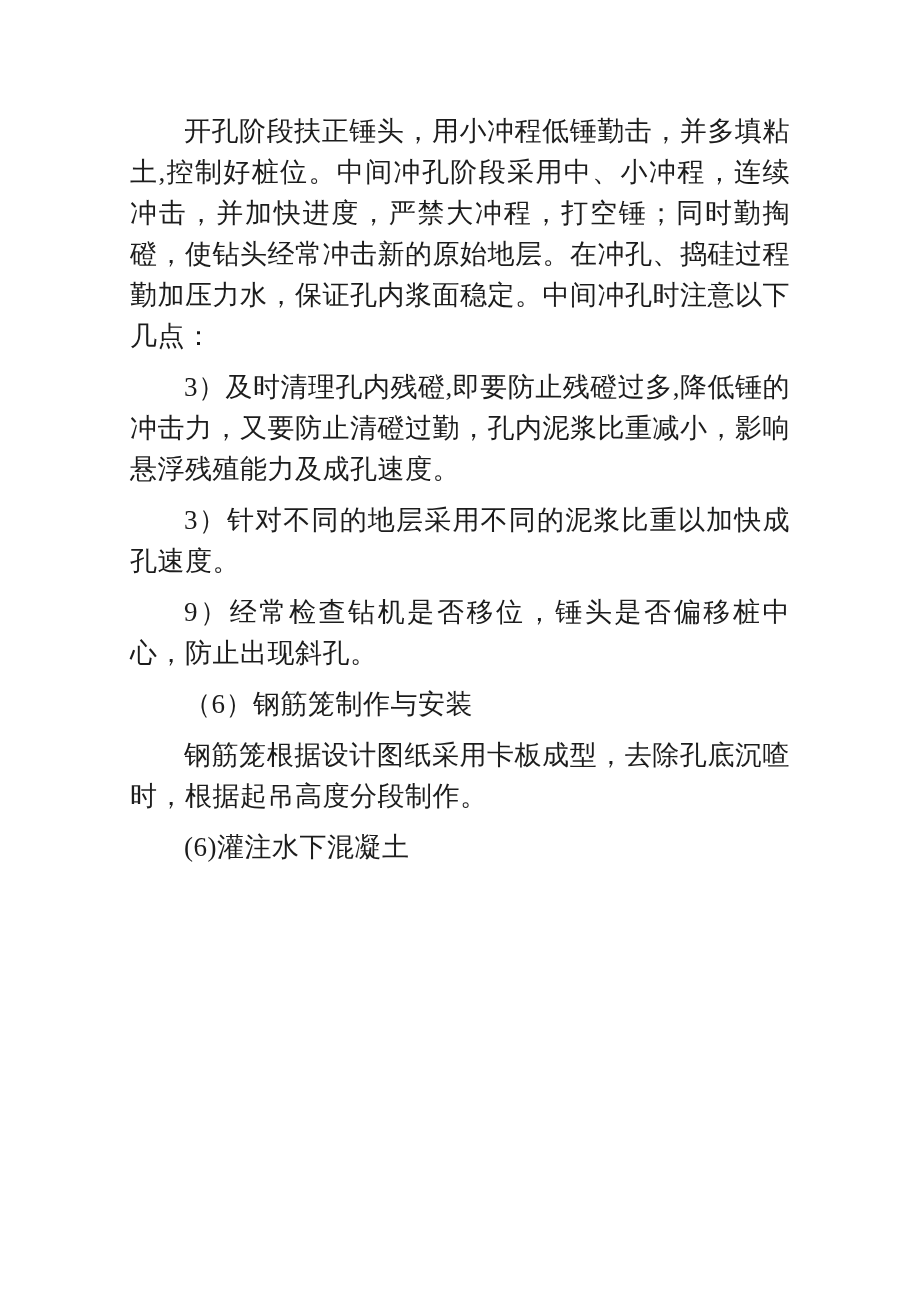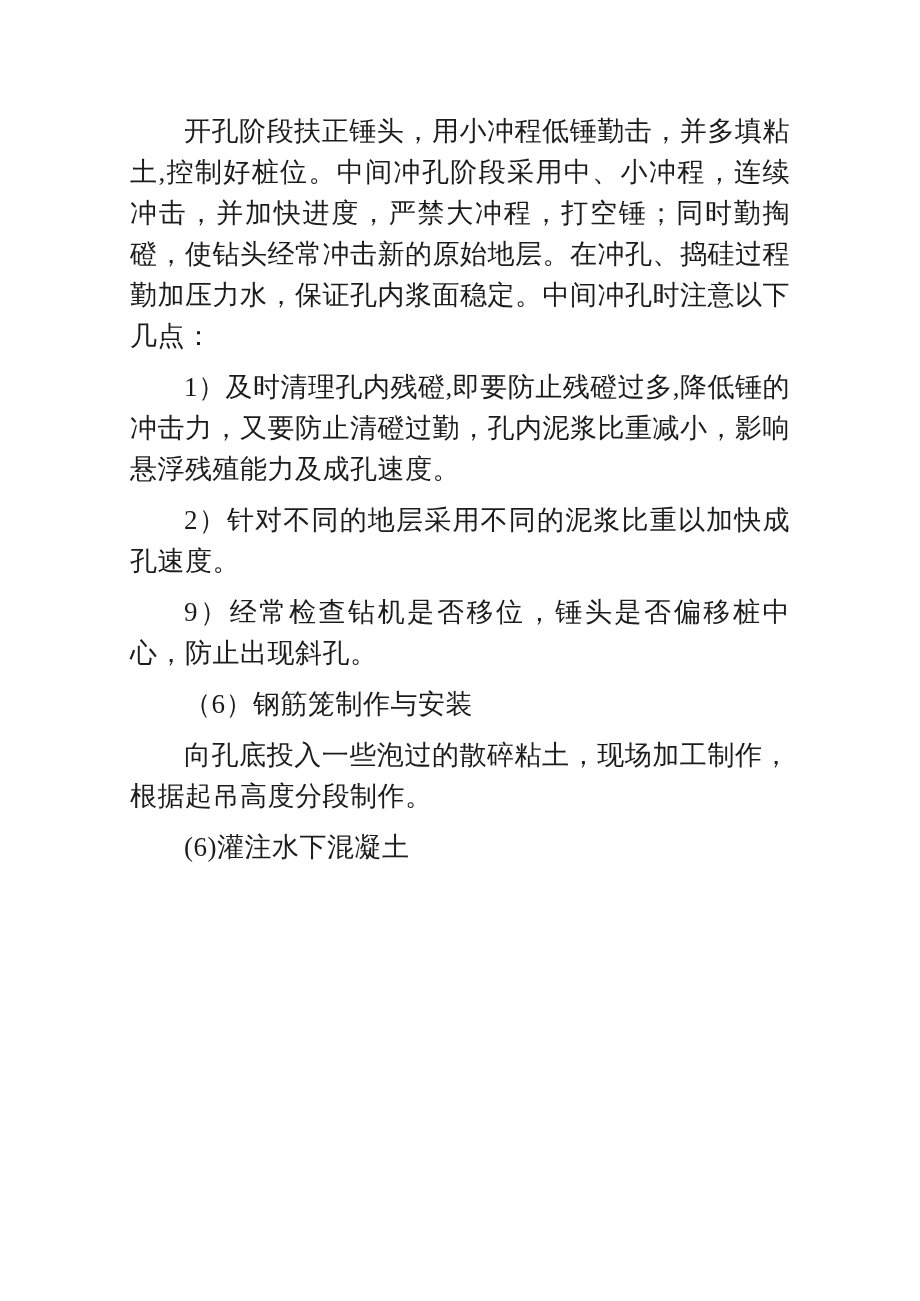--- a/index.html
+++ b/index.html
@@ -35,20 +35,20 @@
   .para:last-child {
     margin-bottom: 0;
   }
 </style>
 </head>
 <body>
 
 <div class="page">
   <div class="text-block">
     <p class="para">开孔阶段扶正锤头，用小冲程低锤勤击，并多填粘土,控制好桩位。中间冲孔阶段采用中、小冲程，连续冲击，并加快进度，严禁大冲程，打空锤；同时勤掏磴，使钻头经常冲击新的原始地层。在冲孔、捣硅过程勤加压力水，保证孔内浆面稳定。中间冲孔时注意以下几点：</p>
-    <p class="para">1）及时清理孔内残磴,即要防止残磴过多,降低锤的冲击力，又要防止清磴过勤，孔内泥浆比重减小，影响悬浮残殖能力及成孔速度。</p>
-    <p class="para">2）针对不同的地层采用不同的泥浆比重以加快成孔速度。</p>
+    <p class="para">3）及时清理孔内残磴,即要防止残磴过多,降低锤的冲击力，又要防止清磴过勤，孔内泥浆比重减小，影响悬浮残殖能力及成孔速度。</p>
+    <p class="para">3）针对不同的地层采用不同的泥浆比重以加快成孔速度。</p>
     <p class="para">9）经常检查钻机是否移位，锤头是否偏移桩中心，防止出现斜孔。</p>
     <p class="para">（6）钢筋笼制作与安装</p>
-    <p class="para">向孔底投入一些泡过的散碎粘土，现场加工制作，根据起吊高度分段制作。</p>
+    <p class="para">钢筋笼根据设计图纸采用卡板成型，去除孔底沉喳时，根据起吊高度分段制作。</p>
     <p class="para">(6)灌注水下混凝土</p>
   </div>
 </div>
 
 </body></html>

